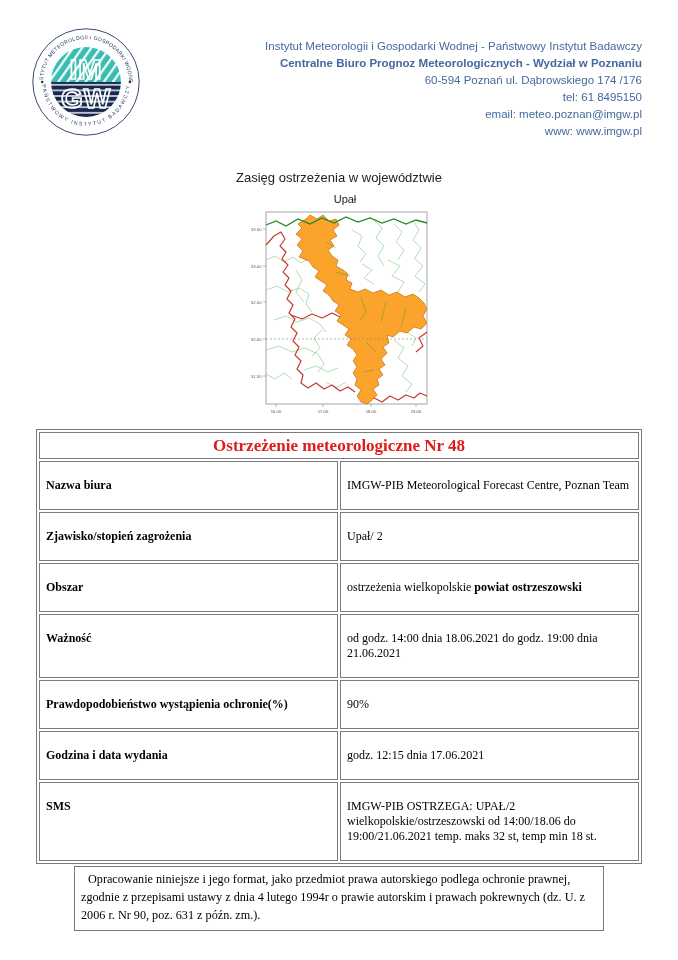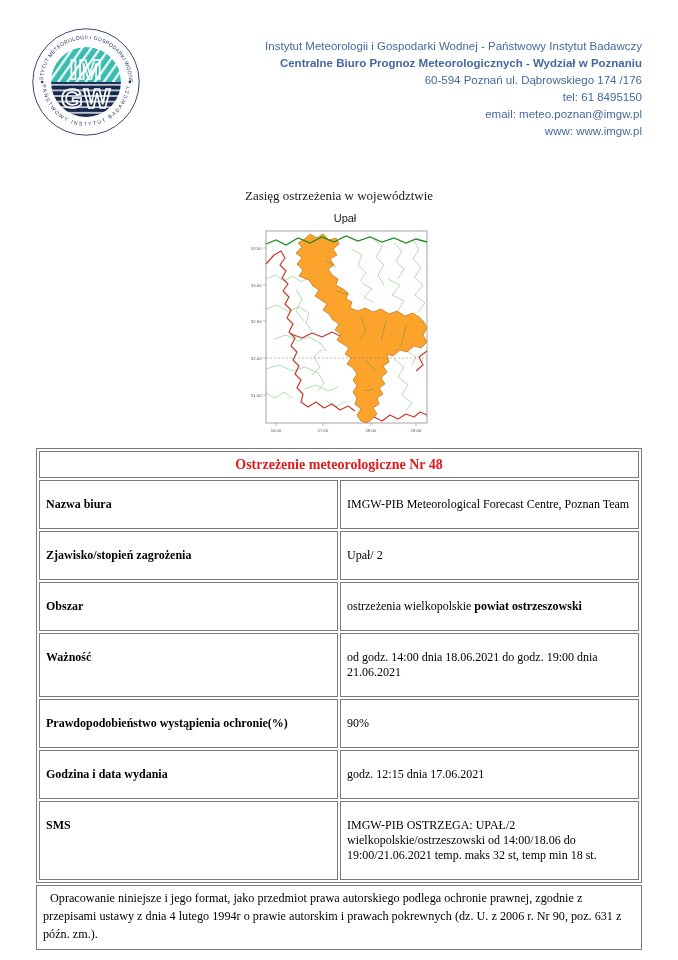--- a/index.html
+++ b/index.html
@@ -11,45 +11,45 @@
   
   .header { display:flex; padding:26px 36px 0 30px; }
   .logo-wrap { width:114px; flex:0 0 114px; }
   .org-info {
     flex:1; text-align:right; color:#45699E;
     font-size:11.5px; line-height:17px; padding-top:12px;
   }
   .org-info .bold { font-weight:bold; }
   
   .section-title {
-    text-align:center; font-size:13px; color:#222; margin-top:46px;font-family:Liberation Serif, serif;
+    text-align:center; font-size:13px; color:#222; margin-top:28px;
   }
   
   .map-block { margin:8px 0 0 241px; width:200px; }
   
   .wtable {
     width:606px; margin:6px auto 0 auto;
     border:1px solid #7a7a7a; border-collapse:separate; border-spacing:2px;
     font-family:"Liberation Serif", serif; font-size:12px; color:#000;
     table-layout:fixed;
   }
   .wtable td {
     border:1px solid #7a7a7a; vertical-align:top; padding:16px 6px;
     line-height:15px;
   }
   .wtable td.lbl { width:152px; font-weight:bold; }
   .wtable td.ttl {
-    text-align:center; font-weight:bold; font-size:14px; color:#E01B1B;
+    text-align:center; font-weight:bold; font-size:17px; color:#E01B1B;
     padding:5px 4px;
   }
   .wtable .b { font-weight:bold; }
   .lbl-line2 { display:block; }
   
   .copyright {
-    width:606px; margin:2px auto 0 auto; border:1px solid #7a7a7a;
+    width:530px; margin:2px auto 0 auto; border:1px solid #7a7a7a;
     font-family:"Liberation Serif", serif; font-size:12.2px; line-height:18px;
     padding:3px 8px 6px 6px; color:#000;
   }
   .copyright p { margin:0; text-indent:7px; }
   svg text { font-family:"Liberation Sans", sans-serif; }
 </style>
 </head>
 <body>
 
 <div class="header">

